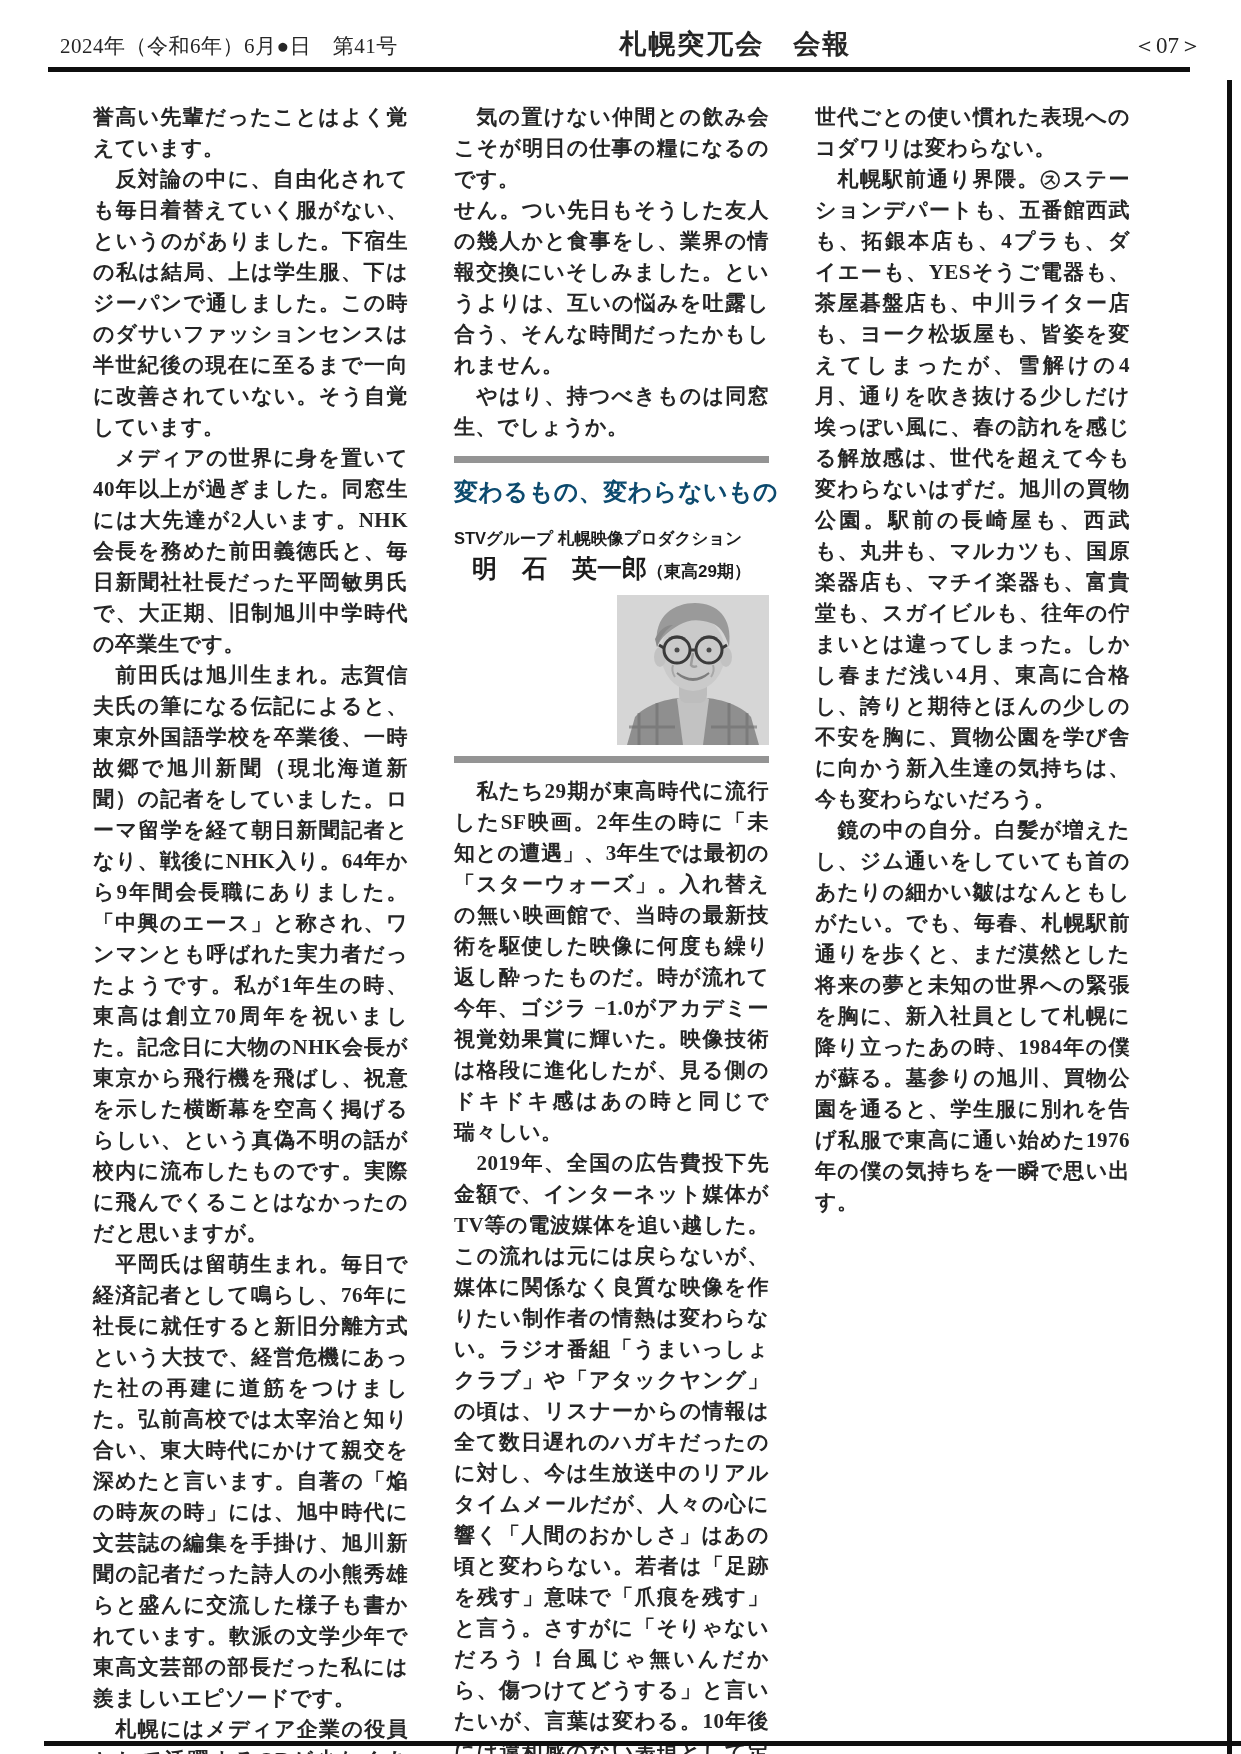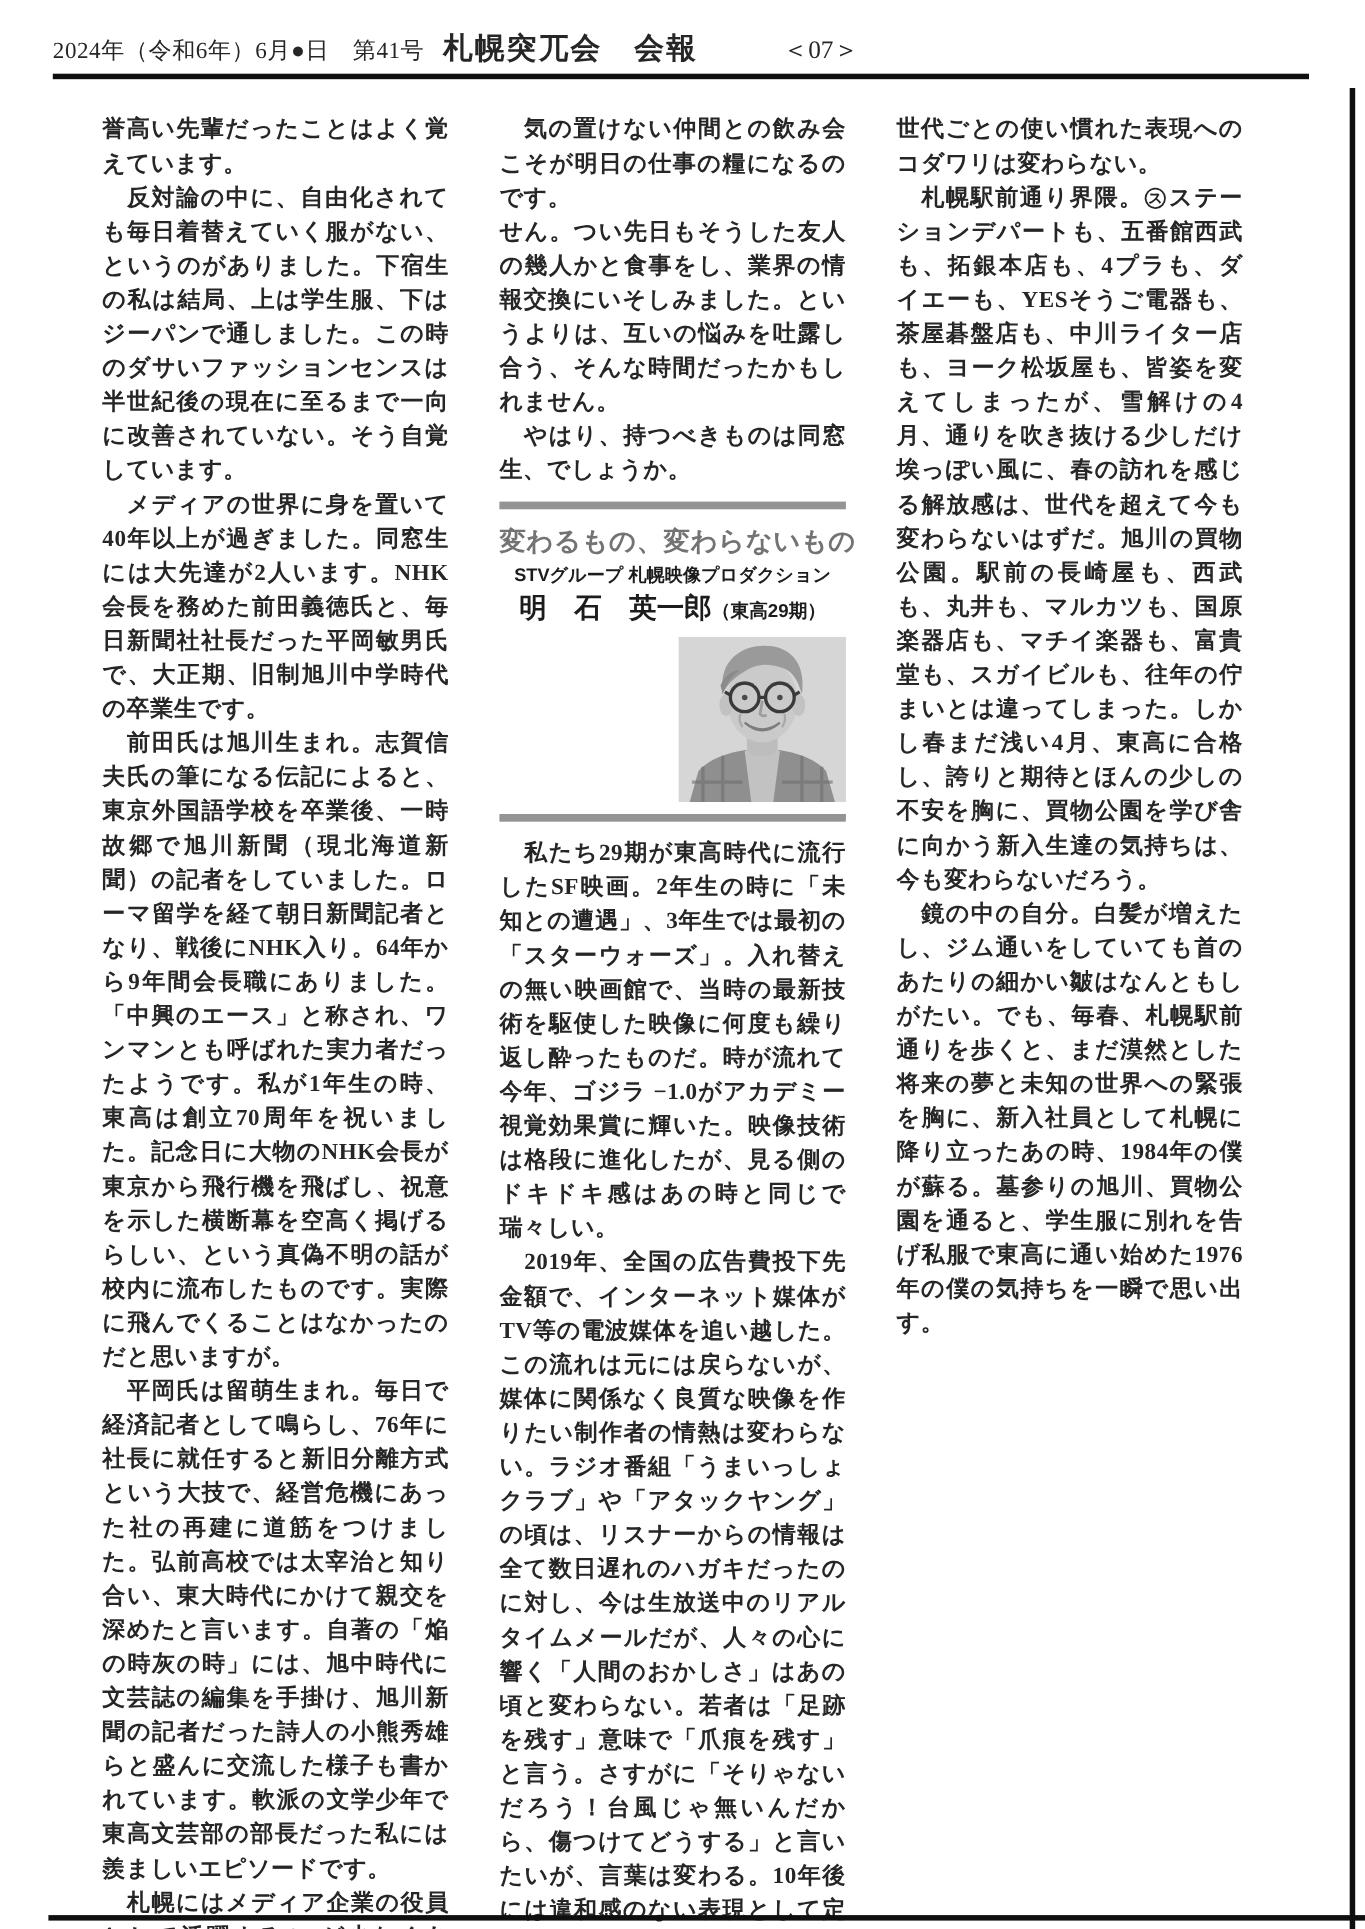--- a/index.html
+++ b/index.html
@@ -6,22 +6,22 @@
   .page{
     position:relative;
     width:1241px;height:1754px;
     background:#ffffff;
     overflow:hidden;
     font-family:"Liberation Serif","DejaVu Serif",serif;
     color:#262626;
   }
   
   .header{
-    position:absolute;top:26px;left:48px;width:1142px;
-    display:flex;justify-content:flex-start;align-items:baseline;gap:47px;
+    position:absolute;top:26px;left:60px;width:1142px;
+    display:flex;justify-content:space-between;align-items:baseline;
   }
   .header-date{font-size:21px;letter-spacing:.5px;white-space:nowrap;}
   .header-title{
     font-family:"Liberation Sans","DejaVu Sans",sans-serif;
     font-weight:bold;font-size:27px;letter-spacing:2px;white-space:nowrap;
     transform:translateX(-30px);
   }
   .header-page{font-size:23px;white-space:nowrap;}
   .header-rule{position:absolute;top:67px;left:48px;width:1142px;height:5px;background:#0f0f0f;}
   
@@ -38,29 +38,29 @@
     font-size:21px;line-height:31px;letter-spacing:.5px;
     text-align:justify;
     word-break:break-all;
     font-weight:bold;
   }
   
   .bar{height:7px;background:#949494;}
   .bar-top{margin-top:13px;}
   .bar-bottom{margin-top:11px;margin-bottom:13px;}
   .article-title{
-    margin:13px 0 4px 0;
+    margin:13px 0 20px 0;
     font-family:"Liberation Sans","DejaVu Sans",sans-serif;
     font-weight:bold;font-size:24px;letter-spacing:.5px;
-    color:#737373;white-space:nowrap;
+    color:#0c4a6e;white-space:nowrap;
   }
   .byline-org{
     font-family:"Liberation Sans","DejaVu Sans",sans-serif;
     font-weight:bold;font-size:16.5px;color:#1c1c1c;
-    margin-top:4px;white-space:nowrap;text-align:center;
+    margin-top:4px;white-space:nowrap;
   }
   .byline-name{
     font-family:"Liberation Sans","DejaVu Sans",sans-serif;
     font-weight:bold;font-size:25px;color:#1c1c1c;
     margin-top:2px;white-space:nowrap;text-align:center;
   }
   .byline-class{font-size:17px;}
   .photo{
     width:152px;height:150px;
     margin:10px 0 0 auto;

